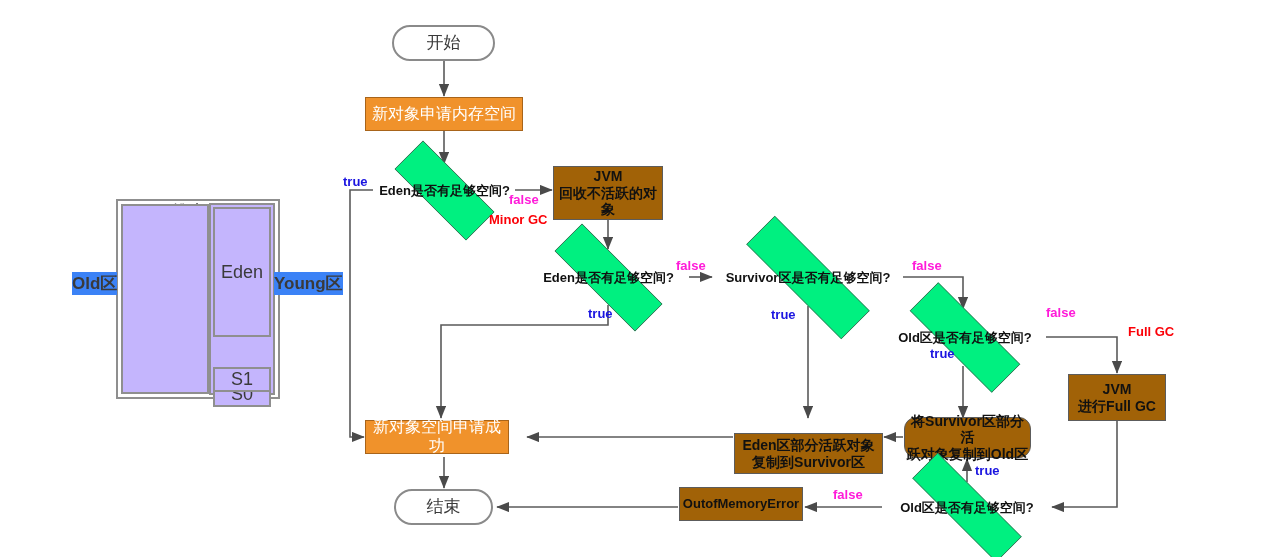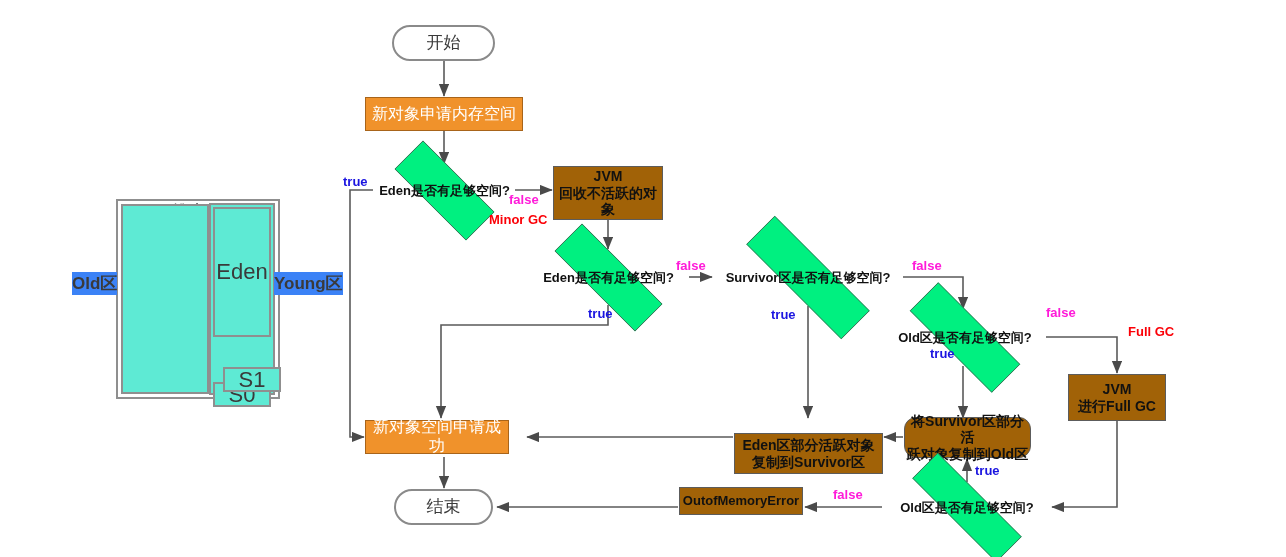--- a/index.html
+++ b/index.html
@@ -99,25 +99,25 @@
     position: absolute;
     box-sizing: border-box;
     border: 2px solid #8f8f8f;
     background: #ffffff;
     z-index: 2;
   }
   .mem-cell {
     position: absolute;
     box-sizing: border-box;
     border: 2px solid #8f8f8f;
-    background: #5eead4;
+    background: #c4b5fd;
     display: flex;
     align-items: center;
     justify-content: center;
-    font-size: 22px;
+    font-size: 18px;
     color: #3a3a3a;
     z-index: 3;
   }
   .mem-label {
     position: absolute;
     font-size: 17px;
     color: #3a3a3a;
     white-space: nowrap;
     background: #3b82f6;
     z-index: 4;
@@ -184,21 +184,21 @@
   <div class="mem-cell" style="left:209px; top:203px; width:66px; height:192px;"></div>
 
   <div class="mem-cell" style="left:213px; top:207px; width:58px; height:130px;">
     <span>Eden</span>
   </div>
 
   <div class="mem-cell" style="left:213px; top:340px; width:58px; height:25px;margin-top:42px;">
     <span>S0</span>
   </div>
 
-  <div class="mem-cell" style="left:223px; top:367px; width:58px; height:25px;">
+  <div class="mem-cell" style="left:213px; top:367px; width:58px; height:25px;">
     <span>S1</span>
   </div>
 
   <div class="mem-label" style="left:72px; top:272px;">Old区</div>
 
   <div class="mem-label" style="left:274px; top:272px;">Young区</div>
 
   <div class="node terminator" style="left:392px; top:25px; width:103px; height:36px;">
     <span>开始</span>
   </div>
@@ -244,21 +244,21 @@
 
   <div class="node proc-cyan" style="left:904px; top:417px; width:127px; height:41px; flex-direction:column;border-radius:12px;">
     <span>将Survivor区部分活</span>
     <span>跃对象复制到Old区</span>
   </div>
 
   <div class="node proc-orange" style="left:365px; top:420px; width:144px; height:34px;">
     <span>新对象空间申请成功</span>
   </div>
 
-  <div class="node proc-cyan" style="left:679px; top:487px; width:124px; height:28px; font-size:13px;">
+  <div class="node proc-cyan" style="left:679px; top:487px; width:124px; height:34px; font-size:13px;">
     <span>OutofMemoryError</span>
   </div>
 
   <div class="node decision" style="left:883px; top:482px; width:168px; height:51px;">
     <span class="diamond-shape"></span>
     <span class="dlabel">Old区是否有足够空间?</span>
   </div>
 
   <div class="node terminator" style="left:394px; top:489px; width:99px; height:36px;">
     <span>结束</span>

